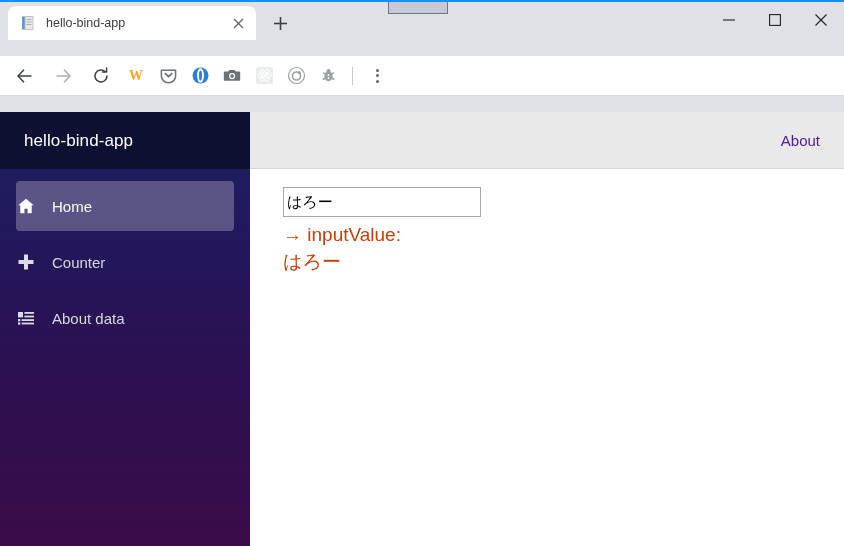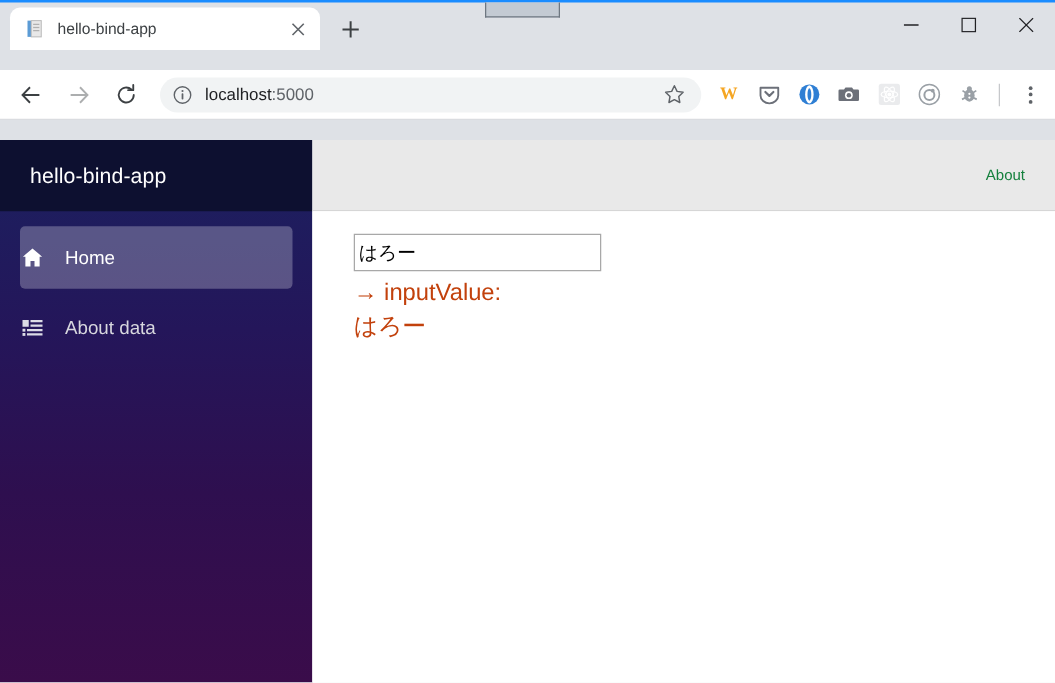--- a/index.html
+++ b/index.html
@@ -185,21 +185,21 @@
   
   .main { flex: 1 1 auto; display: flex; flex-direction: column; min-width: 0; background:#ffffff;}
   .topbar {
     height: 57px; flex: 0 0 57px;
     background: #e9e9e9;
     border-bottom: 1px solid #d6d6d6;
     display: flex; align-items: center; justify-content: flex-end;
     padding-right: 24px;
   }
   .about-link {
-    color: #15803d; font-size: 12px; text-decoration: none;
+    color: #4c1d95; font-size: 15px; text-decoration: none;
   }
   .content {
     flex: 1 1 auto;
     padding: 18px 13px 0 33px;
     background: #ffffff;
   }
   .text-input {
     width: 198px; height: 30px;
     border: 1px solid #a8a8a8;
     background: #ffffff;
@@ -286,35 +286,20 @@
         <polyline points="10,2.8 16,9 10,15.2" fill="none" stroke="#3c4043" stroke-width="1.5"></polyline>
       </svg>
     </div>
     <div class="nav-btn">
       <svg width="18" height="18" viewBox="0 0 18 18">
         <path d="M15 9a6 6 0 1 1-1.9-4.4" fill="none" stroke="#3c4043" stroke-width="1.5" stroke-linecap="round"></path>
         <polyline points="14.6,1 14.6,5.1 10.5,5.1" fill="none" stroke="#3c4043" stroke-width="1.5" stroke-linecap="round" stroke-linejoin="round"></polyline>
       </svg>
     </div>
 
-    <div class="omnibox">
-      <span class="info-icon">
-        <svg width="16" height="16" viewBox="0 0 16 16">
-          <circle cx="8" cy="8" r="6.6" fill="none" stroke="#5f6368" stroke-width="1.1"></circle>
-          <circle cx="8" cy="4.8" r="0.85" fill="#5f6368"></circle>
-          <rect x="7.3" y="6.6" width="1.4" height="5" rx="0.6" fill="#5f6368"></rect>
-        </svg>
-      </span>
-      <span class="url-text"><span>localhost</span><span class="port">:5000</span></span>
-      <span class="star-btn">
-        <svg width="17" height="17" viewBox="0 0 17 17">
-          <polygon points="8.5,1.6 10.65,6.1 15.5,6.75 12,10.2 12.85,15 8.5,12.7 4.15,15 5,10.2 1.5,6.75 6.35,6.1" fill="none" stroke="#5f6368" stroke-width="1.15" stroke-linejoin="round"></polygon>
-        </svg>
-      </span>
-    </div>
 
     <div class="ext-row">
       <div class="ext">
         <span class="ext-w">W</span>
       </div>
       <div class="ext">
         <svg width="19" height="19" viewBox="0 0 19 19">
           <path d="M2.4 4.2h14.2v6.1c0 3.6-3.3 6.4-7.1 6.4S2.4 13.9 2.4 10.3z" fill="none" stroke="#6c7079" stroke-width="1.5" stroke-linejoin="round"></path>
           <polyline points="6.3,7.6 9.5,10.7 12.7,7.6" fill="none" stroke="#6c7079" stroke-width="1.7" stroke-linecap="round" stroke-linejoin="round"></polyline>
         </svg>
@@ -382,20 +367,29 @@
 
         <div class="nav-item active">
           <span class="nav-icon">
             <svg width="18" height="18" viewBox="0 0 18 18">
               <path d="M9 1.8 1.3 8.3h2v7.9h4.1v-4.5h3.2v4.5h4.1V8.3h2z" fill="#ffffff"></path>
             </svg>
           </span>
           <span>Home</span>
         </div>
 
+        <div class="nav-item">
+          <span class="nav-icon">
+            <svg width="18" height="18" viewBox="0 0 18 18">
+              <rect x="7" y="1.5" width="4" height="15" fill="#dcdce6"></rect>
+              <rect x="1.5" y="7" width="15" height="4" fill="#dcdce6"></rect>
+            </svg>
+          </span>
+          <span>Counter</span>
+        </div>
 
         <div class="nav-item">
           <span class="nav-icon">
             <svg width="18" height="18" viewBox="0 0 18 18">
               <rect x="1" y="3" width="5" height="5.4" fill="#dcdce6"></rect>
               <rect x="1" y="10" width="2.3" height="2.3" fill="#dcdce6"></rect>
               <rect x="1" y="13.4" width="2.3" height="2.3" fill="#dcdce6"></rect>
               <rect x="7.4" y="3" width="9.6" height="1.8" fill="#dcdce6"></rect>
               <rect x="7.4" y="6.6" width="9.6" height="1.8" fill="#dcdce6"></rect>
               <rect x="4.6" y="10.2" width="12.4" height="1.8" fill="#dcdce6"></rect>

